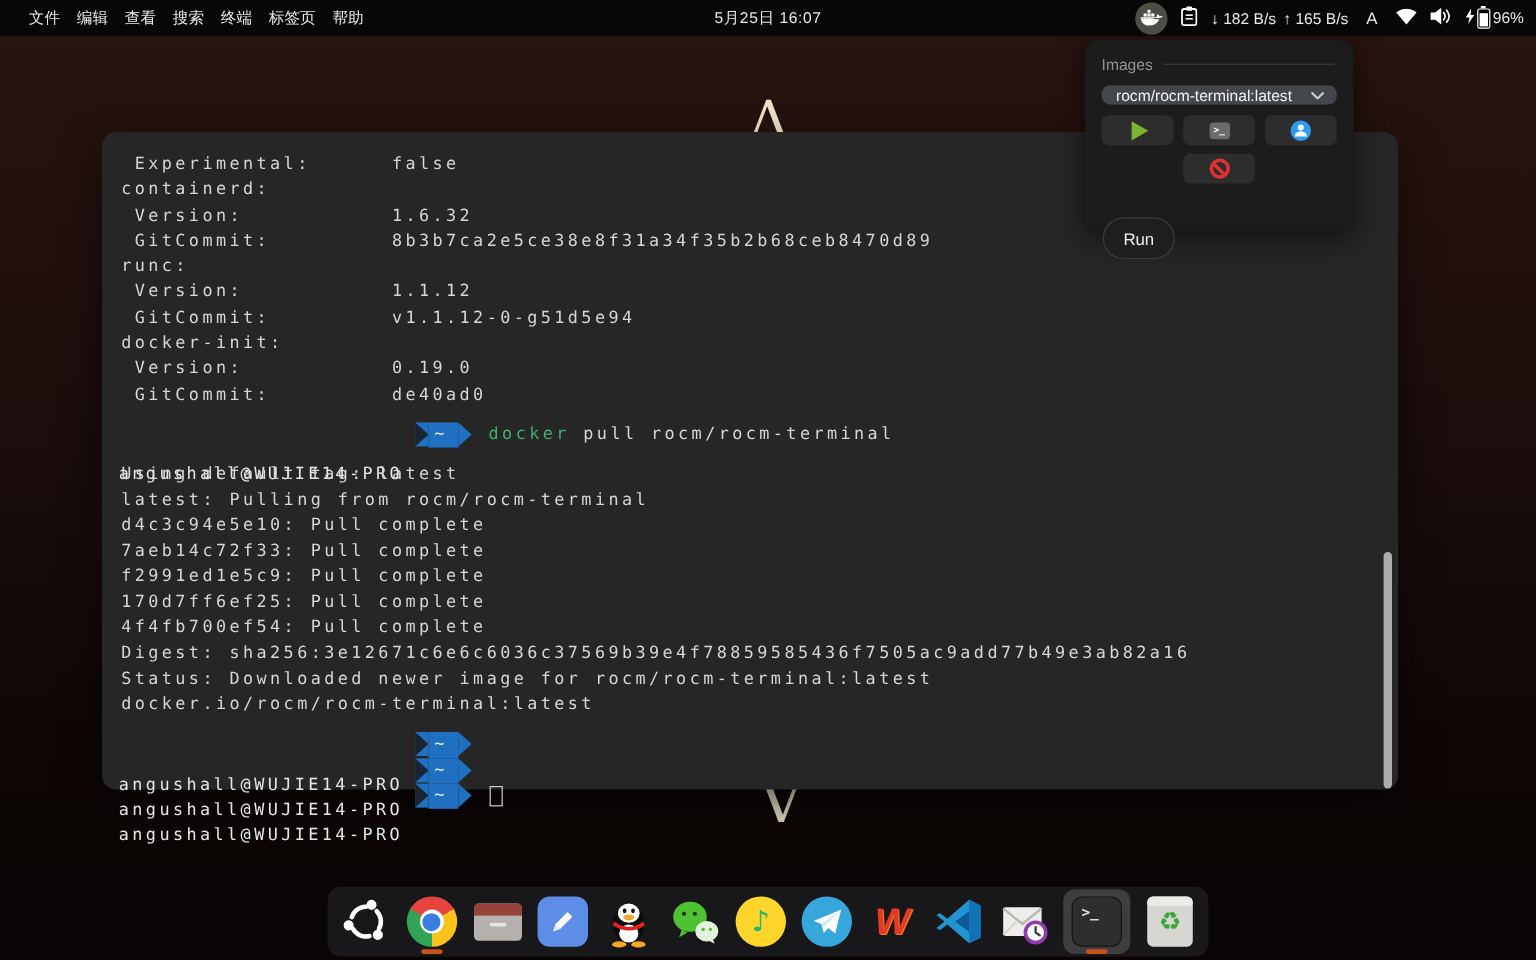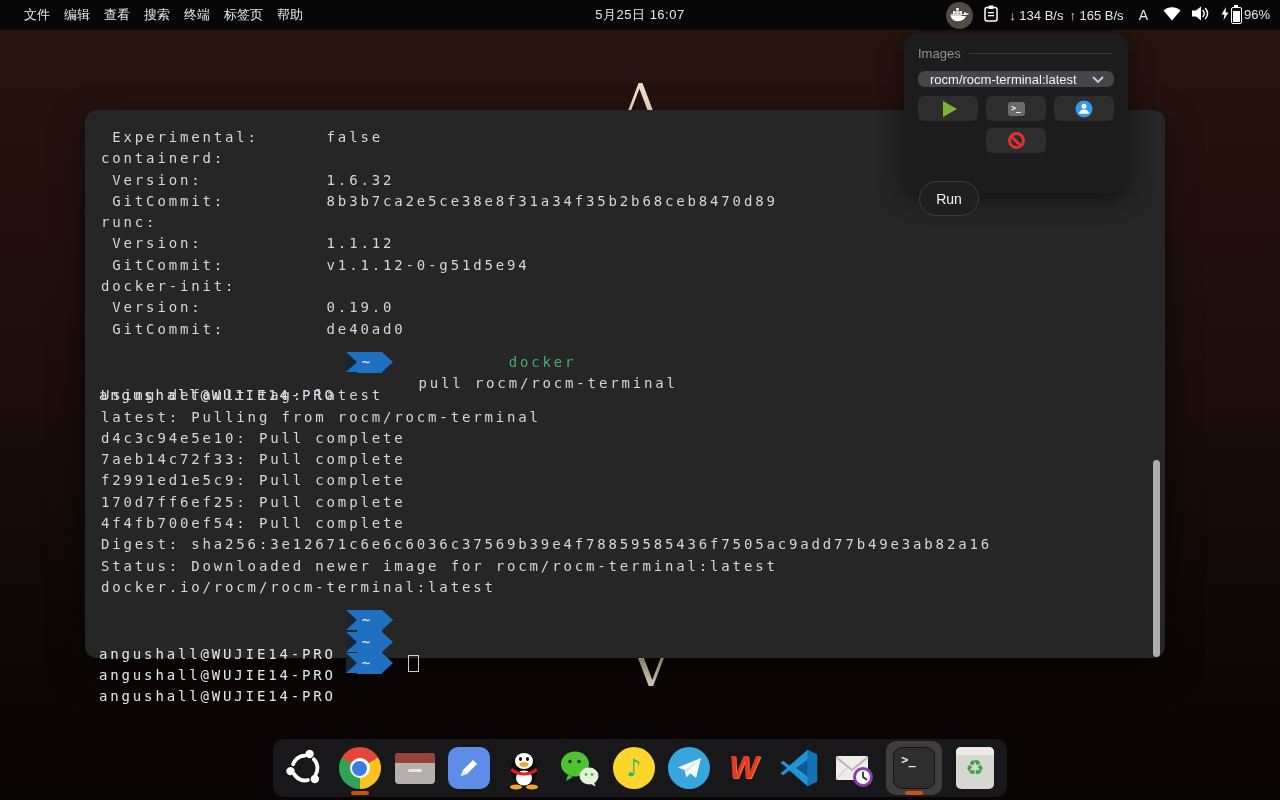--- a/index.html
+++ b/index.html
@@ -61,21 +61,21 @@
     line-height:21.3px;
   }
   .term-body pre { font:inherit; letter-spacing:inherit; line-height:21.3px; margin:12px; }
   .prow { display:flex; align-items:stretch; height:21.3px; white-space:pre; }
   .pseg-user { background:#1b2433; color:#e4e6ea; display:flex; align-items:center; padding:0 10px;margin-top:44px; }
   .parr1 { width:0; height:0; border-top:10.7px solid transparent; border-bottom:10.6px solid transparent;
            border-left:11px solid #1b2433; background:#2070c2; }
   .pseg-path { background:#2070c2; color:#eaf2fb; display:flex; align-items:center; padding:0 9px 0 5px; }
   .parr2 { width:0; height:0; border-top:10.7px solid transparent; border-bottom:10.6px solid transparent;
            border-left:11px solid #2070c2; }
-  .pcmd { display:flex; align-items:center; margin-left:14px; white-space:pre;flex-direction:column; }
+  .pcmd { display:flex; align-items:center; margin-left:14px; white-space:pre; }
   .cmd-prog { color:#3fae72; }
   .cursor-box { width:11px; height:17px; border:1.5px solid #cdcdcd; margin-left:15px; align-self:center; }
   .term-scrollbar { position:absolute; right:5px; top:350px; width:7px; height:197px; border-radius:4px; background:#aeaeae; }
 
   
   .panel {
     position:absolute; left:904px; top:33px; width:224px; height:160px;
     background:#1c1c1c; border-radius:14px; z-index:25;
     box-shadow:0 6px 22px rgba(0,0,0,.55);
     padding:13px 14px 0 14px;
@@ -176,21 +176,21 @@
     </span>
     <span>
       <svg width="14" height="17" viewBox="0 0 14 17">
         <rect x="1" y="2.5" width="12" height="13.5" rx="2" fill="none" stroke="#fff" stroke-width="1.5"></rect>
         <rect x="4.5" y="0.5" width="5" height="3.4" rx="1" fill="#fff"></rect>
         <rect x="4" y="7" width="6" height="1.3" fill="#fff"></rect>
           <rect x="4" y="10" width="6" height="1.3" fill="#fff"></rect>
       </svg>
     </span>
     <span class="net">
-      <span>↓ 134 B/s</span>
+      <span>↓ 182 B/s</span>
       <span>↑ 165 B/s</span>
     </span>
     <span class="im-a">A</span>
     <span>
       <svg width="18" height="14" viewBox="0 0 18 14">
         <path d="M0.5 3.5 A13 13 0 0 1 17.5 3.5 L9 13.5 Z" fill="#fff"></path>
       </svg>
     </span>
     <span>
       <svg width="18" height="15" viewBox="0 0 18 15">

